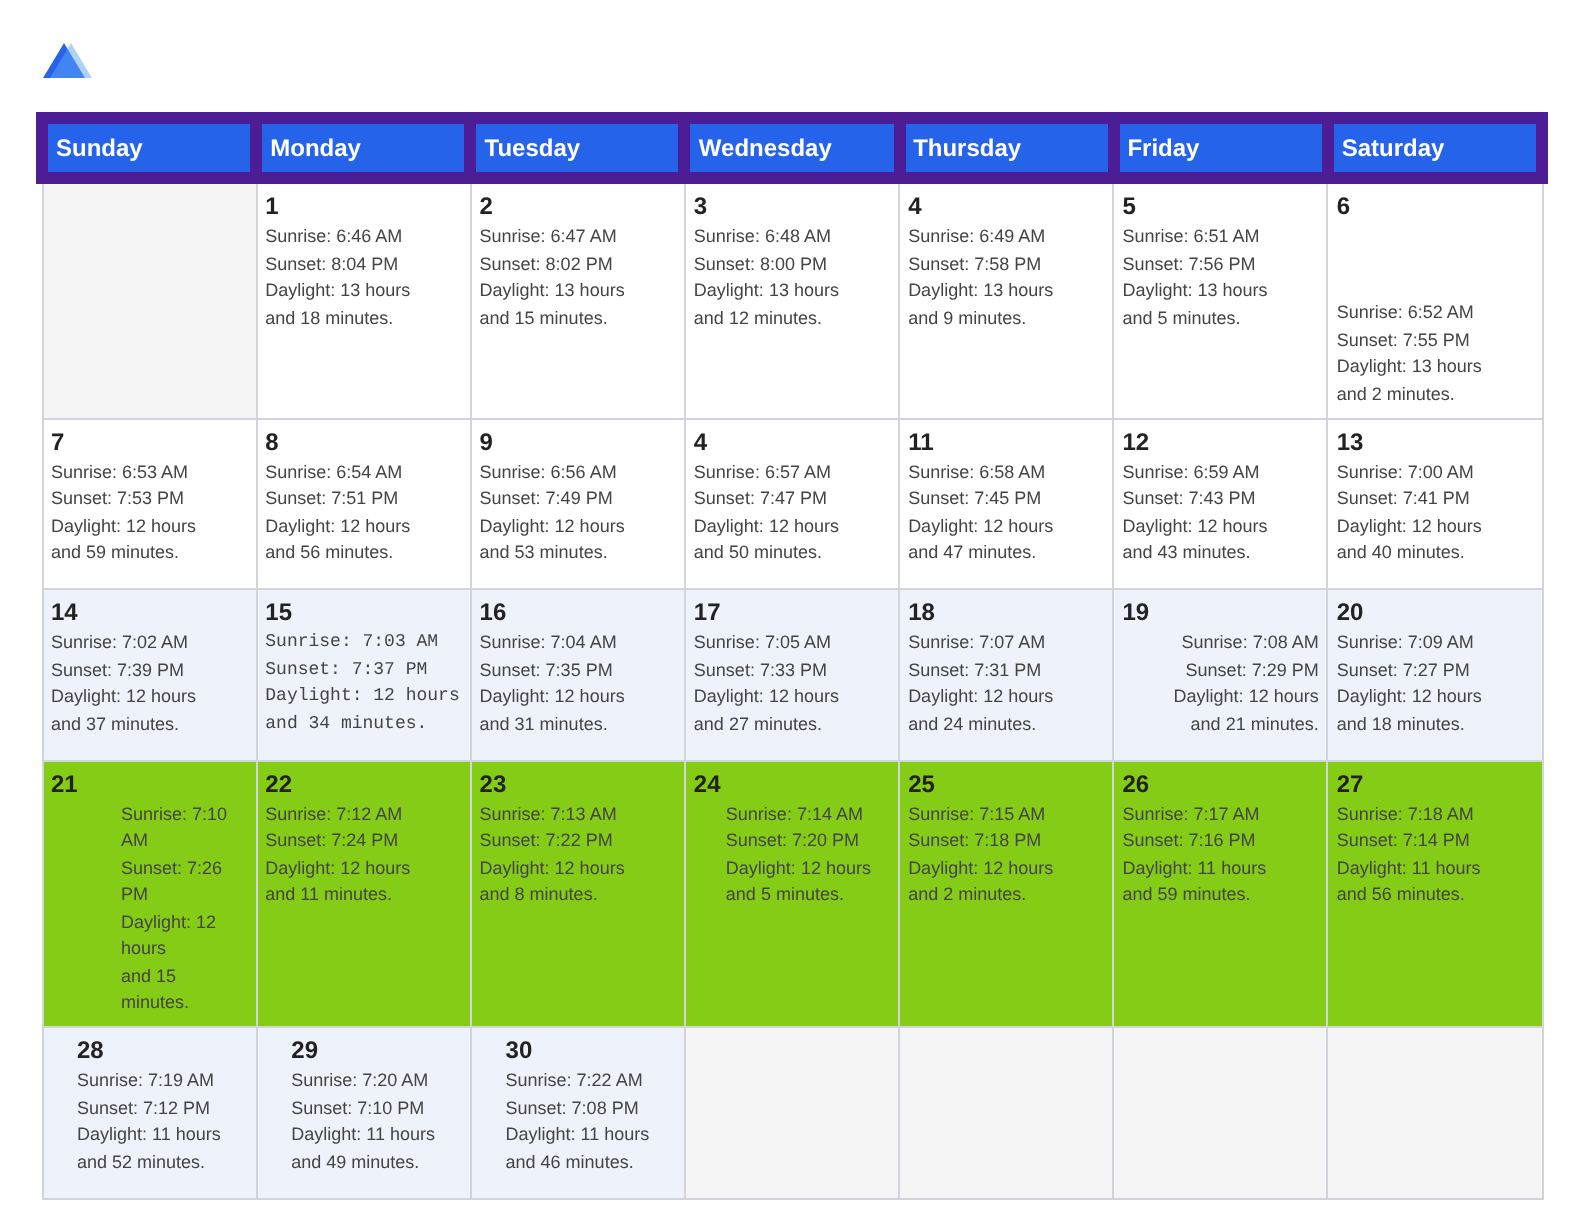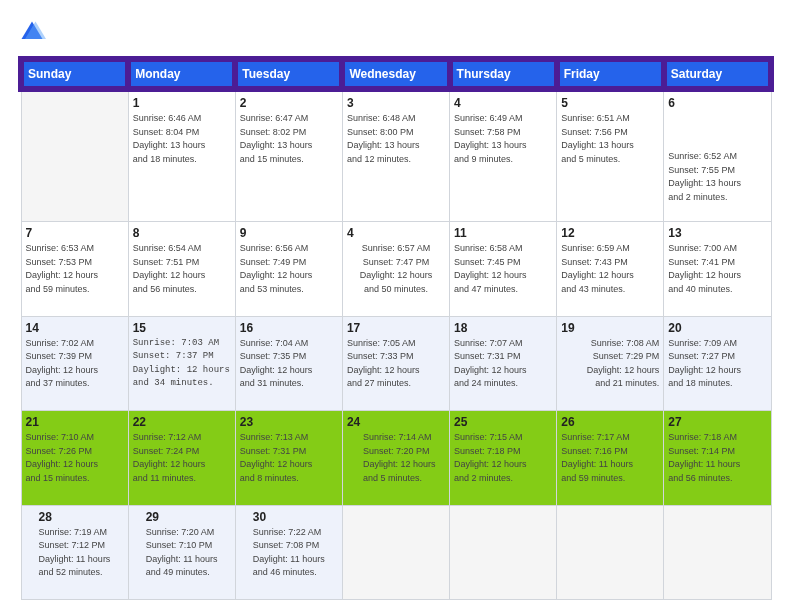--- a/index.html
+++ b/index.html
@@ -212,21 +212,21 @@
           </td>
           <td>
             <span class="day-num">9</span>
             <div class="day-info" style="white-space: pre-line;">Sunrise: 6:56 AM
 Sunset: 7:49 PM
 Daylight: 12 hours
 and 53 minutes.</div>
           </td>
           <td>
             <span class="day-num">4</span>
-            <div class="day-info" style="white-space: pre-line; text-align: center;">Sunrise: 6:57 AM
+            <div class="day-info" style="white-space: pre-line;">Sunrise: 6:57 AM
 Sunset: 7:47 PM
 Daylight: 12 hours
 and 50 minutes.</div>
           </td>
           <td>
             <span class="day-num">11</span>
             <div class="day-info" style="white-space: pre-line;">Sunrise: 6:58 AM
 Sunset: 7:45 PM
 Daylight: 12 hours
 and 47 minutes.</div>
@@ -293,36 +293,36 @@
             <span class="day-num">20</span>
             <div class="day-info" style="white-space: pre-line;">Sunrise: 7:09 AM
 Sunset: 7:27 PM
 Daylight: 12 hours
 and 18 minutes.</div>
           </td>
         </tr>
         <tr>
           <td>
             <span class="day-num">21</span>
-            <div class="day-info" style="white-space: pre-line;">Sunrise: 7:10 AM
+            <div class="day-info" style="white-space: pre-line; margin-left: 35px;">Sunrise: 7:10 AM
 Sunset: 7:26 PM
 Daylight: 12 hours
 and 15 minutes.</div>
           </td>
           <td>
             <span class="day-num">22</span>
             <div class="day-info" style="white-space: pre-line;">Sunrise: 7:12 AM
 Sunset: 7:24 PM
 Daylight: 12 hours
 and 11 minutes.</div>
           </td>
           <td>
             <span class="day-num">23</span>
             <div class="day-info" style="white-space: pre-line;">Sunrise: 7:13 AM
-Sunset: 7:31 PM
+Sunset: 7:22 PM
 Daylight: 12 hours
 and 8 minutes.</div>
           </td>
           <td>
             <span class="day-num">24</span>
             <div class="day-info" style="white-space: pre-line; margin-left: 16px;">Sunrise: 7:14 AM
 Sunset: 7:20 PM
 Daylight: 12 hours
 and 5 minutes.</div>
           </td>

